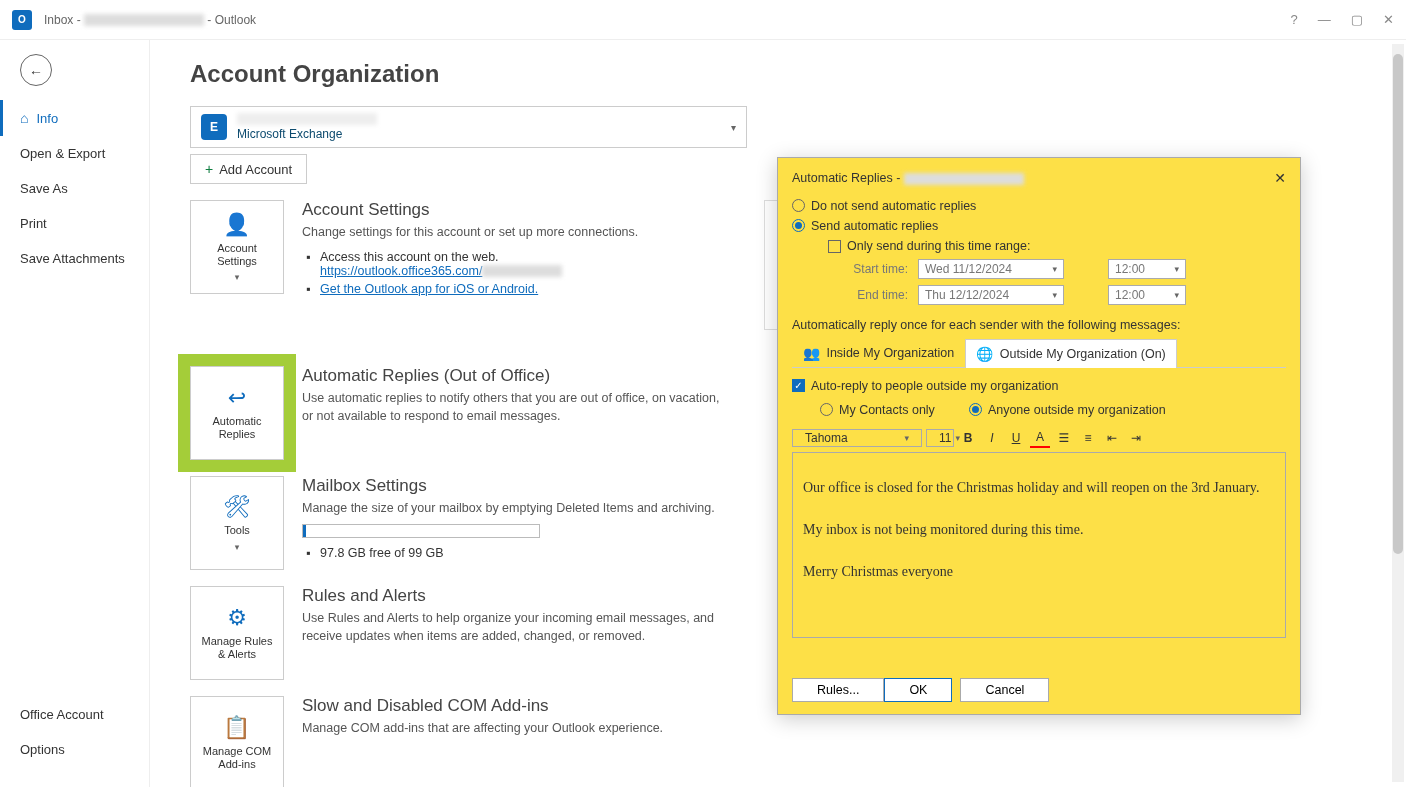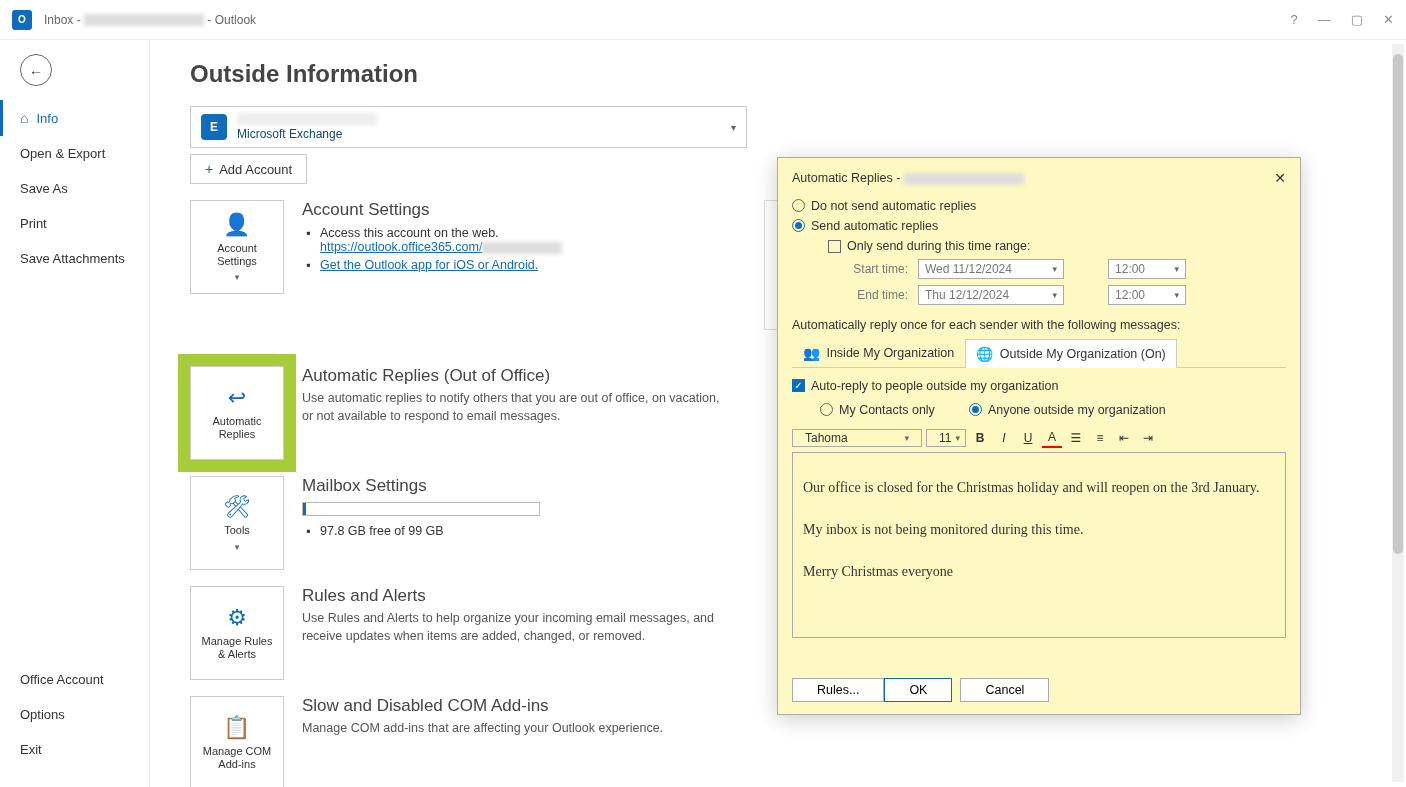--- a/index.html
+++ b/index.html
@@ -38,21 +38,21 @@
 .section-title{font-size:17px;color:#444;margin-bottom:4px}
 .section-desc{font-size:12.5px;color:#555;line-height:1.4;margin-bottom:6px}
 .bullet-list{list-style:none;padding-left:18px}
 .bullet-list li{font-size:12.5px;padding:2px 0;position:relative}
 .bullet-list li:before{content:"▪";position:absolute;left:-14px;color:#333}
 .link{color:#0f6cbd;text-decoration:underline;cursor:pointer}
 .avatar-box{width:110px;height:130px;border:1px solid #ddd;margin-left:14px}
 .change-link{color:#0f6cbd;text-decoration:underline;font-size:12px;margin-top:6px;display:block;text-align:center}
 .storage-bar{width:238px;height:14px;border:1px solid #bbb;margin:6px 0;background:#fff}
 .storage-fill{width:3px;height:100%;background:#0f6cbd}
-.dialog{position:absolute;top:157px;left:777px;width:524px;background:#fef9c3;border:1px solid #aaa;box-shadow:0 4px 20px rgba(0,0,0,0.2);padding:12px 14px}
+.dialog{position:absolute;top:157px;left:777px;width:524px;background:#fde047;border:1px solid #aaa;box-shadow:0 4px 20px rgba(0,0,0,0.2);padding:12px 14px}
 .dialog-header{display:flex;justify-content:space-between;align-items:center;margin-bottom:10px}
 .dialog-title{font-size:12.5px;color:#333}
 .close-x{cursor:pointer;font-size:14px;color:#333}
 .radio-row{display:flex;gap:6px;padding:3px 0;font-size:12.5px}
 .radio{width:13px;height:13px;border:1.5px solid #666;border-radius:50%;display:inline-flex;align-items:center;justify-content:center}
 .radio.checked{border-color:#0f6cbd}
 .radio.checked:after{content:"";width:7px;height:7px;background:#0f6cbd;border-radius:50%}
 .check-row{display:flex;align-items:center;gap:6px;padding:3px 0 3px 36px;font-size:12.5px}
 .checkbox{width:13px;height:13px;border:1.5px solid #666;display:inline-flex;align-items:center;justify-content:center}
 .checkbox.checked{background:#0f6cbd;border-color:#0f6cbd;color:#fff;font-size:10px}
@@ -65,21 +65,21 @@
 .dialog-msg{font-size:12.5px;margin:10px 0 6px 0}
 .tabs{display:flex;border-bottom:1px solid #ccc}
 .tab{padding:6px 10px;font-size:12.5px;display:flex;align-items:center;gap:6px;cursor:pointer;border:1px solid transparent;border-bottom:none}
 .tab.active{border-color:#ccc;background:#fff;position:relative;top:1px}
 .tab-icon{font-size:14px}
 .tab-body{padding:8px 0}
 .contact-opts{display:flex;gap:34px;padding:4px 0 8px 28px;font-size:12.5px}
 .toolbar{display:flex;gap:4px;align-items:center;margin-bottom:4px}
 .font-combo{border:1px solid #aaa;padding:1px 12px;font-size:12px;display:flex;align-items:center;justify-content:space-between}
 .font-name{width:130px}
-.font-size{width:40px}
+.font-size{width:28px}
 .tb-btn{width:20px;height:20px;display:flex;align-items:center;justify-content:center;font-size:12px;cursor:pointer}
 .editor{border:1px solid #aaa;width:494px;height:186px;padding:24px 10px;font-family:Tahoma;font-size:14px;line-height:1.5;overflow:auto}
 .dialog-footer{display:flex;justify-content:flex-start;margin-top:32px}
 .dlg-btn{border:1px solid #aaa;padding:4px 24px;font-size:12.5px;cursor:pointer;background:#fff}
 .dlg-btn.primary{border:1.5px solid #0f6cbd}
 .scrollbar{position:absolute;right:2px;top:44px;width:12px;height:738px;background:#f0f0f0}
 .scroll-thumb{width:10px;height:500px;background:#c8c8c8;margin:10px auto;border-radius:5px}
 .blur-text{display:inline-block;width:120px;height:12px;background:#ddd;filter:blur(2px);vertical-align:middle}
 </style>
 </head>
@@ -107,26 +107,25 @@
         <span class="home-icon">⌂</span>
         <span>Info</span>
       </div>
     <div class="nav-item">Open &amp; Export</div>
     <div class="nav-item">Save As</div>
     <div class="nav-item">Print</div>
     <div class="nav-item">Save Attachments</div>
     <div class="sidebar-bottom">
       <div class="nav-item">Office Account</div>
       <div class="nav-item">Options</div>
-      <div class="nav-item">Exit</div>
     </div>
   </div>
 
   <div class="content">
-    <h1 class="page-title">Outside Information</h1>
+    <h1 class="page-title">Account Organization</h1>
 
     <div class="account-selector">
       <div class="exch-icon">E</div>
       <div class="acct-info">
         <div class="acct-email"></div>
         <div class="acct-type">Microsoft Exchange</div>
       </div>
       <span class="drop-caret">▾</span>
     </div>
 
@@ -136,20 +135,21 @@
     </div>
 
     <div class="section">
       <div class="tile">
         <span class="tile-icon">👤</span>
         <span class="tile-label">Account Settings</span>
         <span class="tile-caret">▾</span>
       </div>
       <div class="section-content">
         <div class="section-title">Account Settings</div>
+        <div class="section-desc">Change settings for this account or set up more connections.</div>
         <ul class="bullet-list">
           <li><span>Access this account on the web.</span><br><a class="link">https://outlook.office365.com/</a><span class="blur-text" style="width:80px"></span></li>
           <li><a class="link">Get the Outlook app for iOS or Android.</a></li>
         </ul>
       </div>
       <div>
         <div class="avatar-box"></div>
         <a class="change-link">Change</a>
       </div>
     </div>
@@ -166,20 +166,21 @@
     </div>
 
     <div class="section">
       <div class="tile">
         <span class="tile-icon">🛠</span>
         <span class="tile-label">Tools</span>
         <span class="tile-caret">▾</span>
       </div>
       <div class="section-content">
         <div class="section-title">Mailbox Settings</div>
+        <div class="section-desc">Manage the size of your mailbox by emptying Deleted Items and archiving.</div>
         <div class="storage-bar">
             <div class="storage-fill"></div>
           </div>
         <ul class="bullet-list">
             <li>97.8 GB free of 99 GB</li>
           </ul>
       </div>
     </div>
 
     <div class="section">

